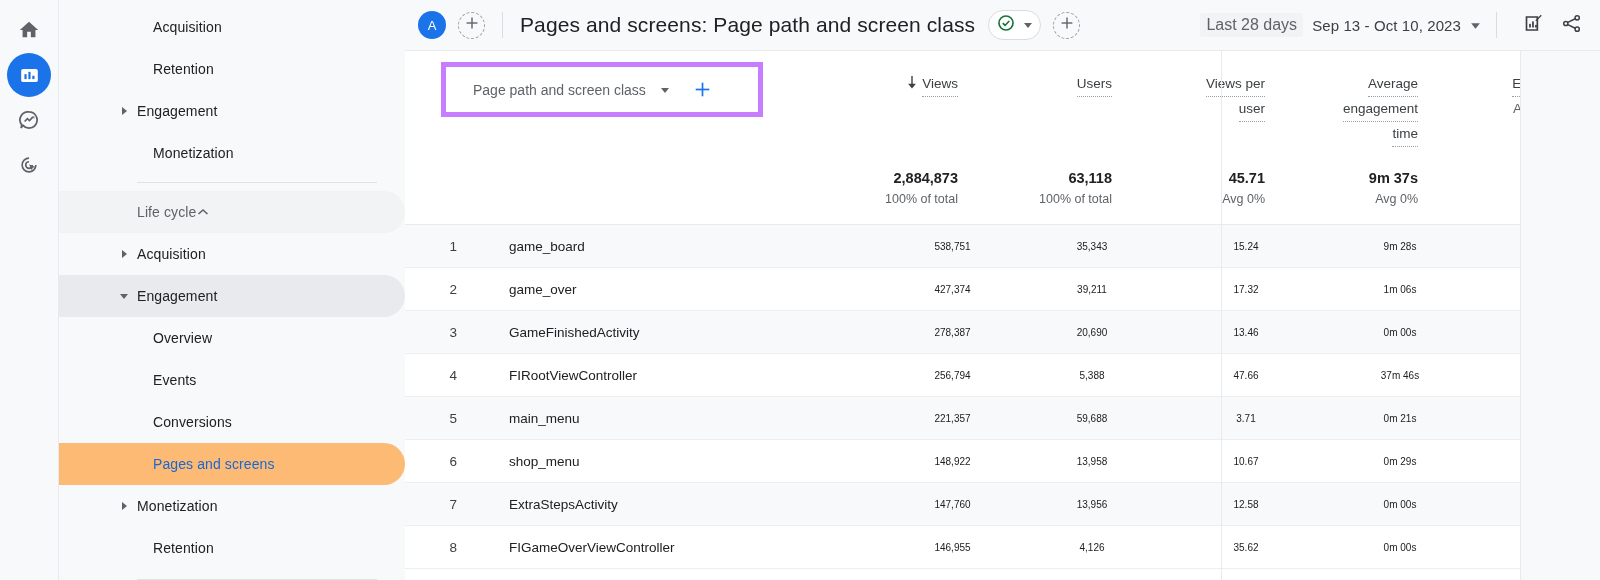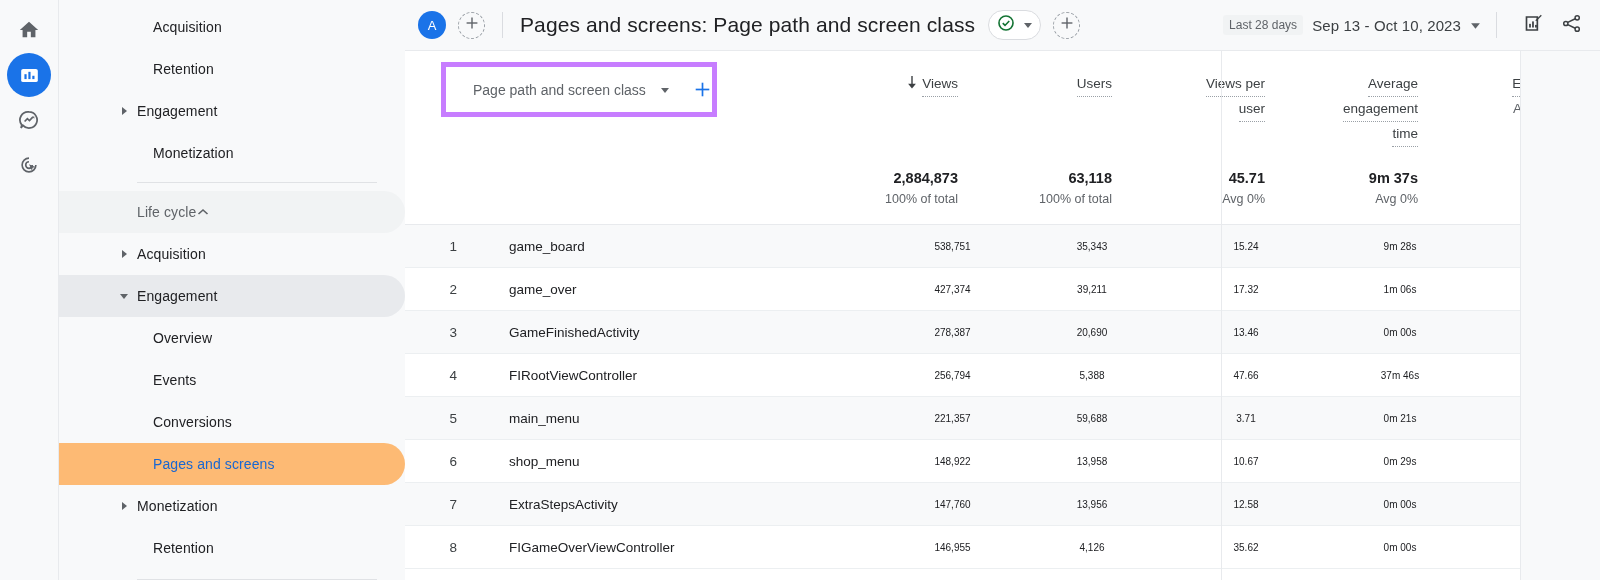--- a/index.html
+++ b/index.html
@@ -98,21 +98,21 @@
     white-space: nowrap;
   }
   .status-pill {
     height: 30px; border: 1px solid #dadce0; border-radius: 15px;
     display: flex; align-items: center; padding: 0 7px 0 8px;
     margin-left: 13px; cursor: pointer; background: #fff;
   }
   .status-pill .arrow { margin-left: 8px; display: flex; }
   .topbar-spacer { flex: 1 1 auto; }
   .chip-28 {
-    background: #f1f3f4; color: #5f6368; font-size: 12px;
+    background: #f1f3f4; color: #5f6368; font-size: 16px;
     padding: 3px 6px; border-radius: 3px; white-space: nowrap;
   }
   .daterange {
     display: flex; align-items: center; margin-left: 9px; cursor: pointer;
   }
   .daterange .dt {
     font-size: 15px; color: #3c4043; letter-spacing: .1px; white-space: nowrap;
   }
   .daterange .arrow { margin-left: 9px; display: flex; }
   .icon-btn {
@@ -133,21 +133,21 @@
 
   .thead {
     height: 106px; position: relative; display: flex; align-items: flex-start;
     border-bottom: 1px solid #fff;
   }
   .dim-cell {
     width: 442px; flex: 0 0 442px; height: 106px; position: relative;
   }
   .dim-selector {
     position: absolute; left: 36px; top: 11px;
-    width: 276px; height: 55px;
+    width: 322px; height: 55px;
     border: 5px solid #c77dff; background: #fff;
     display: flex; align-items: center; cursor: pointer;
   }
   .dim-selector .dname {
     font-size: 14px; color: #5f6368; margin-left: 27px; white-space: nowrap;
   }
   .dim-selector .arrow { margin-left: 14px; display: flex; }
   .dim-selector .plus { margin-left: 24px; display: flex; cursor: pointer; }
 
   .metric-head {

